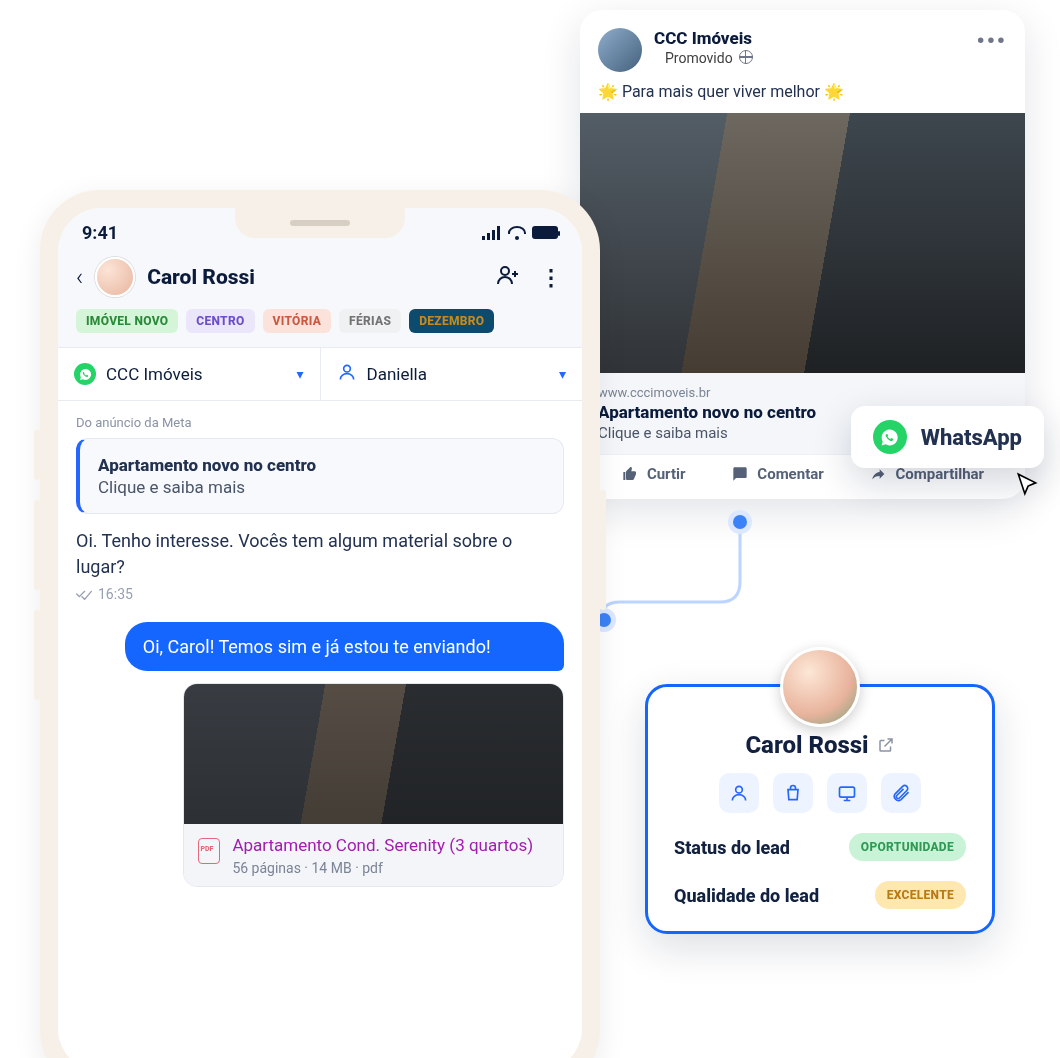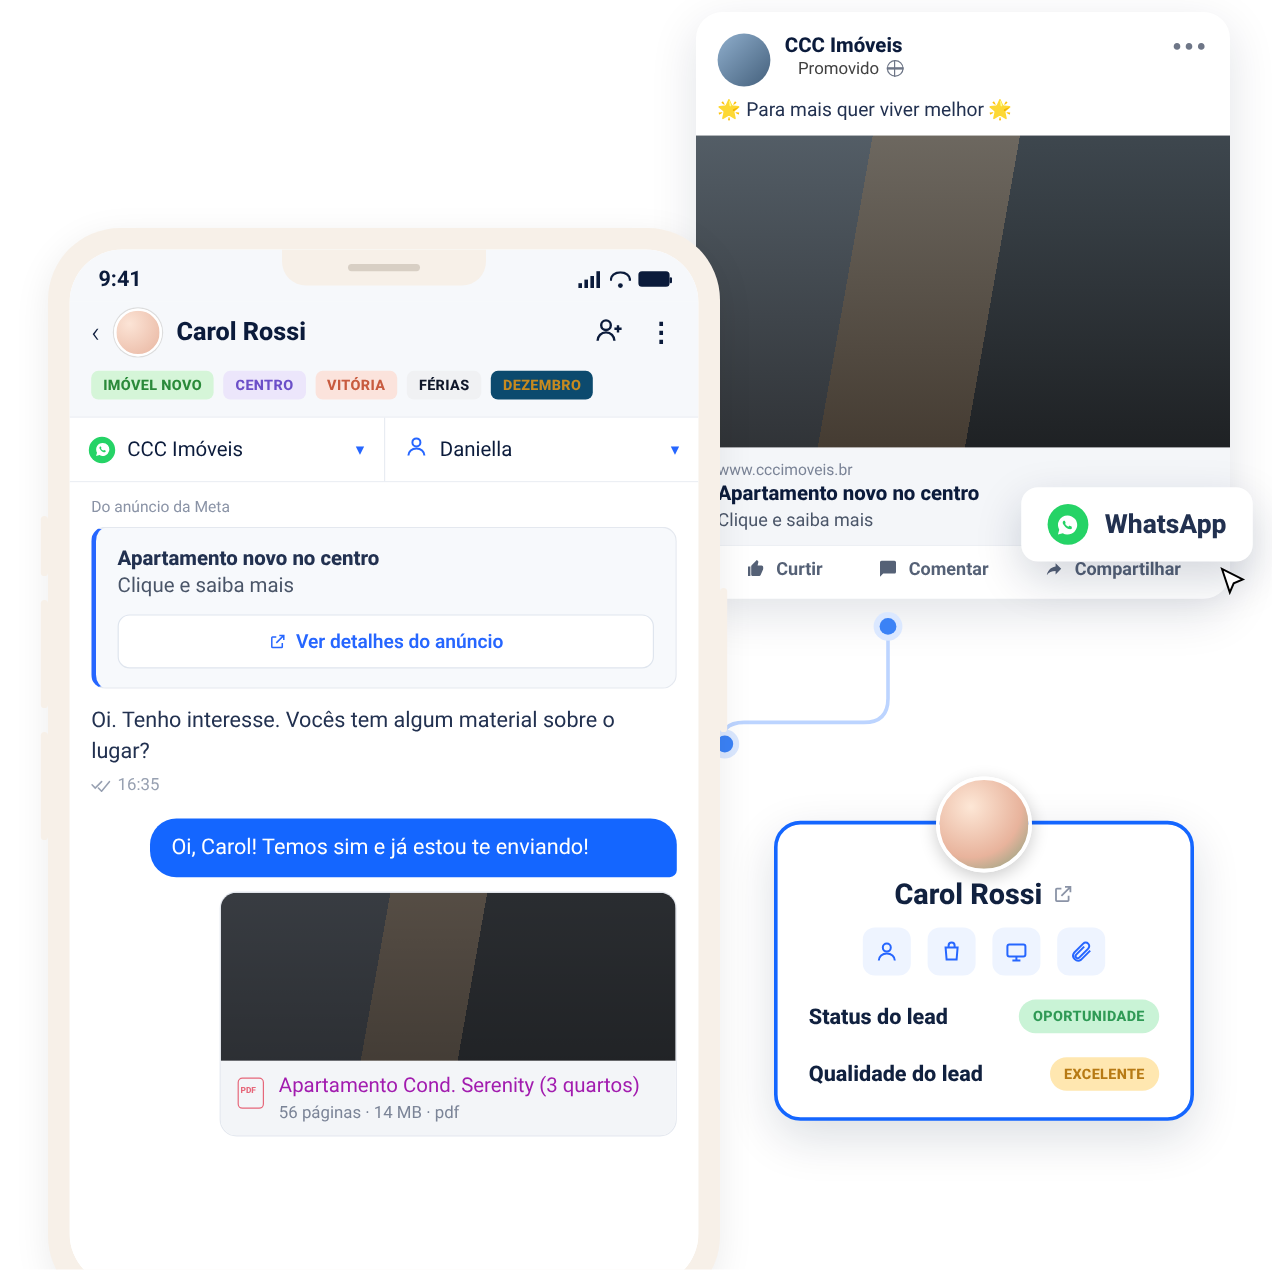--- a/index.html
+++ b/index.html
@@ -80,21 +80,21 @@
   .contact-name{ font-size:21px; font-weight:800; color:#0b1b3b; flex:1;}
   .hdr-icon{ color:#0b1b3b; cursor:pointer; padding:4px;}
   .add-person{ width:24px;height:24px; display:inline-block;}
   .menu-dots{ font-size:22px; font-weight:900; letter-spacing:-2px;}
 
   .tags{ display:flex; gap:8px; margin-top:12px; flex-wrap:wrap;}
   .tag{ font-size:12px; font-weight:800; padding:5px 10px; border-radius:6px; letter-spacing:.3px;}
   .tag-green{ background:#d5f5d8; color:#2a8a3a;}
   .tag-purple{ background:#ece6fb; color:#6b4fc8;}
   .tag-salmon{ background:#fbe3dc; color:#c85b3f;}
-  .tag-grey{ background:#f0f1f3; color:#0f172a;text-align:right;}
+  .tag-grey{ background:#f0f1f3; color:#737373;text-align:right;}
   .tag-amber{ background:#0c4a6e; color:#c78a1f;}
 
   .selectors{
     display:flex; border-top:1px solid #e8ecf2; border-bottom:1px solid #e8ecf2;
     background:#fff;
   }
   .selector{
     flex:1; display:flex; align-items:center; gap:10px;
     padding:14px 16px; font-size:17px; color:#0b1b3b; cursor:pointer;
   }
@@ -351,27 +351,20 @@
         <span>Daniella</span>
         <span class="chev">▾</span>
       </div>
     </div>
 
     <div class="chat-body">
       <div class="meta-label">Do anúncio da Meta</div>
       <div class="ad-card">
         <div class="ad-title">Apartamento novo no centro</div>
         <div class="ad-sub">Clique e saiba mais</div>
-        <div class="ad-btn">
-          <svg viewBox="0 0 24 24">
-              <path d="M14 4h6v6M20 4L10 14"></path>
-              <path d="M18 14v5a1 1 0 0 1-1 1H5a1 1 0 0 1-1-1V7a1 1 0 0 1 1-1h5"></path>
-            </svg>
-          <span>Ver detalhes do anúncio</span>
-        </div>
       </div>
 
       <div class="msg-in">Oi. Tenho interesse. Vocês tem algum material sobre o lugar?</div>
       <div class="msg-time">
         <svg viewBox="0 0 24 16">
             <path d="M1 8l4 4L13 4M9 12l4 4L23 4" stroke-linecap="round"></path>
           </svg>
         <span>16:35</span>
       </div>
 

